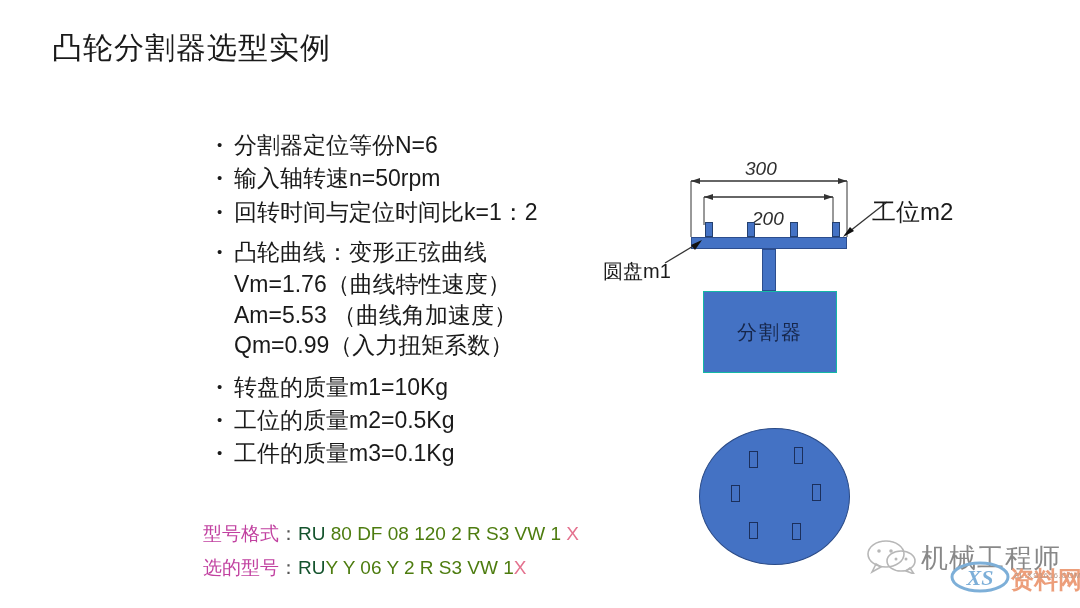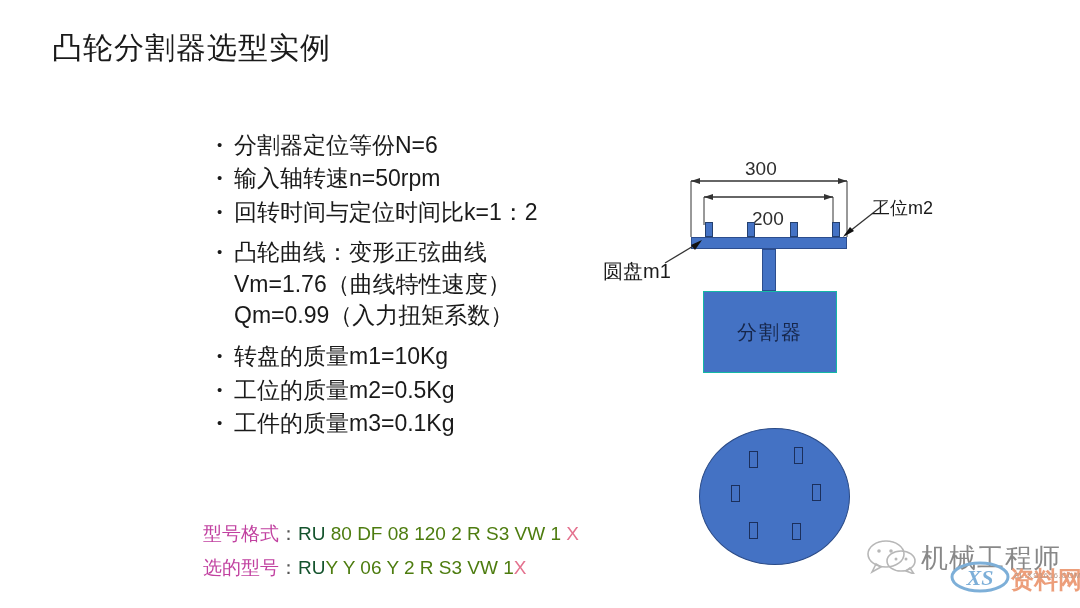--- a/index.html
+++ b/index.html
@@ -39,22 +39,22 @@
 
   
   .model-block{position:absolute;left:203px;top:524px;}
   .model-row{white-space:nowrap;font-size:19px;margin-bottom:15px;line-height:1;}
   .mg{color:#C141A0;}
   .colon{color:#555;}
   .bl{color:#14532d;}
   .dk{color:#4d7c0f;}
   .pk{color:#E4728F;}
   .sp{display:inline-block;}
-  .dim-text{position:absolute;font-size:19px;color:#2e2e2e;white-space:nowrap;}
-  .lbl{position:absolute;font-size:18px;color:#1a1a1a;white-space:nowrap;}
+  .dim-text{position:absolute;font-size:19px;color:#2e2e2e;white-space:nowrap;font-style:italic;}
+  .lbl{position:absolute;font-size:24px;color:#1a1a1a;white-space:nowrap;}
 
   .plate{
     position:absolute;left:691px;top:237px;width:156px;height:12px;
     background:#4472C4;border:1px solid #2c4d8e;box-sizing:border-box;
   }
   .station{
     position:absolute;width:8px;height:15px;top:222px;
     background:#4472C4;border:1px solid #24406f;box-sizing:border-box;
   }
   .shaft{
@@ -114,20 +114,21 @@
 
     <div class="lvl2">
       <span class="dot">•</span><span>回转时间与定位时间比k=1：2</span>
     </div>
 
     <div class="lvl2" style="margin-top:10px;">
       <span class="dot">•</span><span>凸轮曲线：变形正弦曲线</span>
     </div>
 
     <div class="sub-line">Vm=1.76（曲线特性速度）</div>
+    <div class="sub-line">Am=5.53 （曲线角加速度）</div>
     <div class="sub-line">Qm=0.99（入力扭矩系数）</div>
 
     <div class="lvl2" style="margin-top:11px;">
       <span class="dot">•</span><span>转盘的质量m1=10Kg</span>
     </div>
     <div class="lvl2">
       <span class="dot">•</span><span>工位的质量m2=0.5Kg</span>
     </div>
     <div class="lvl2">
       <span class="dot">•</span><span>工件的质量m3=0.1Kg</span>

